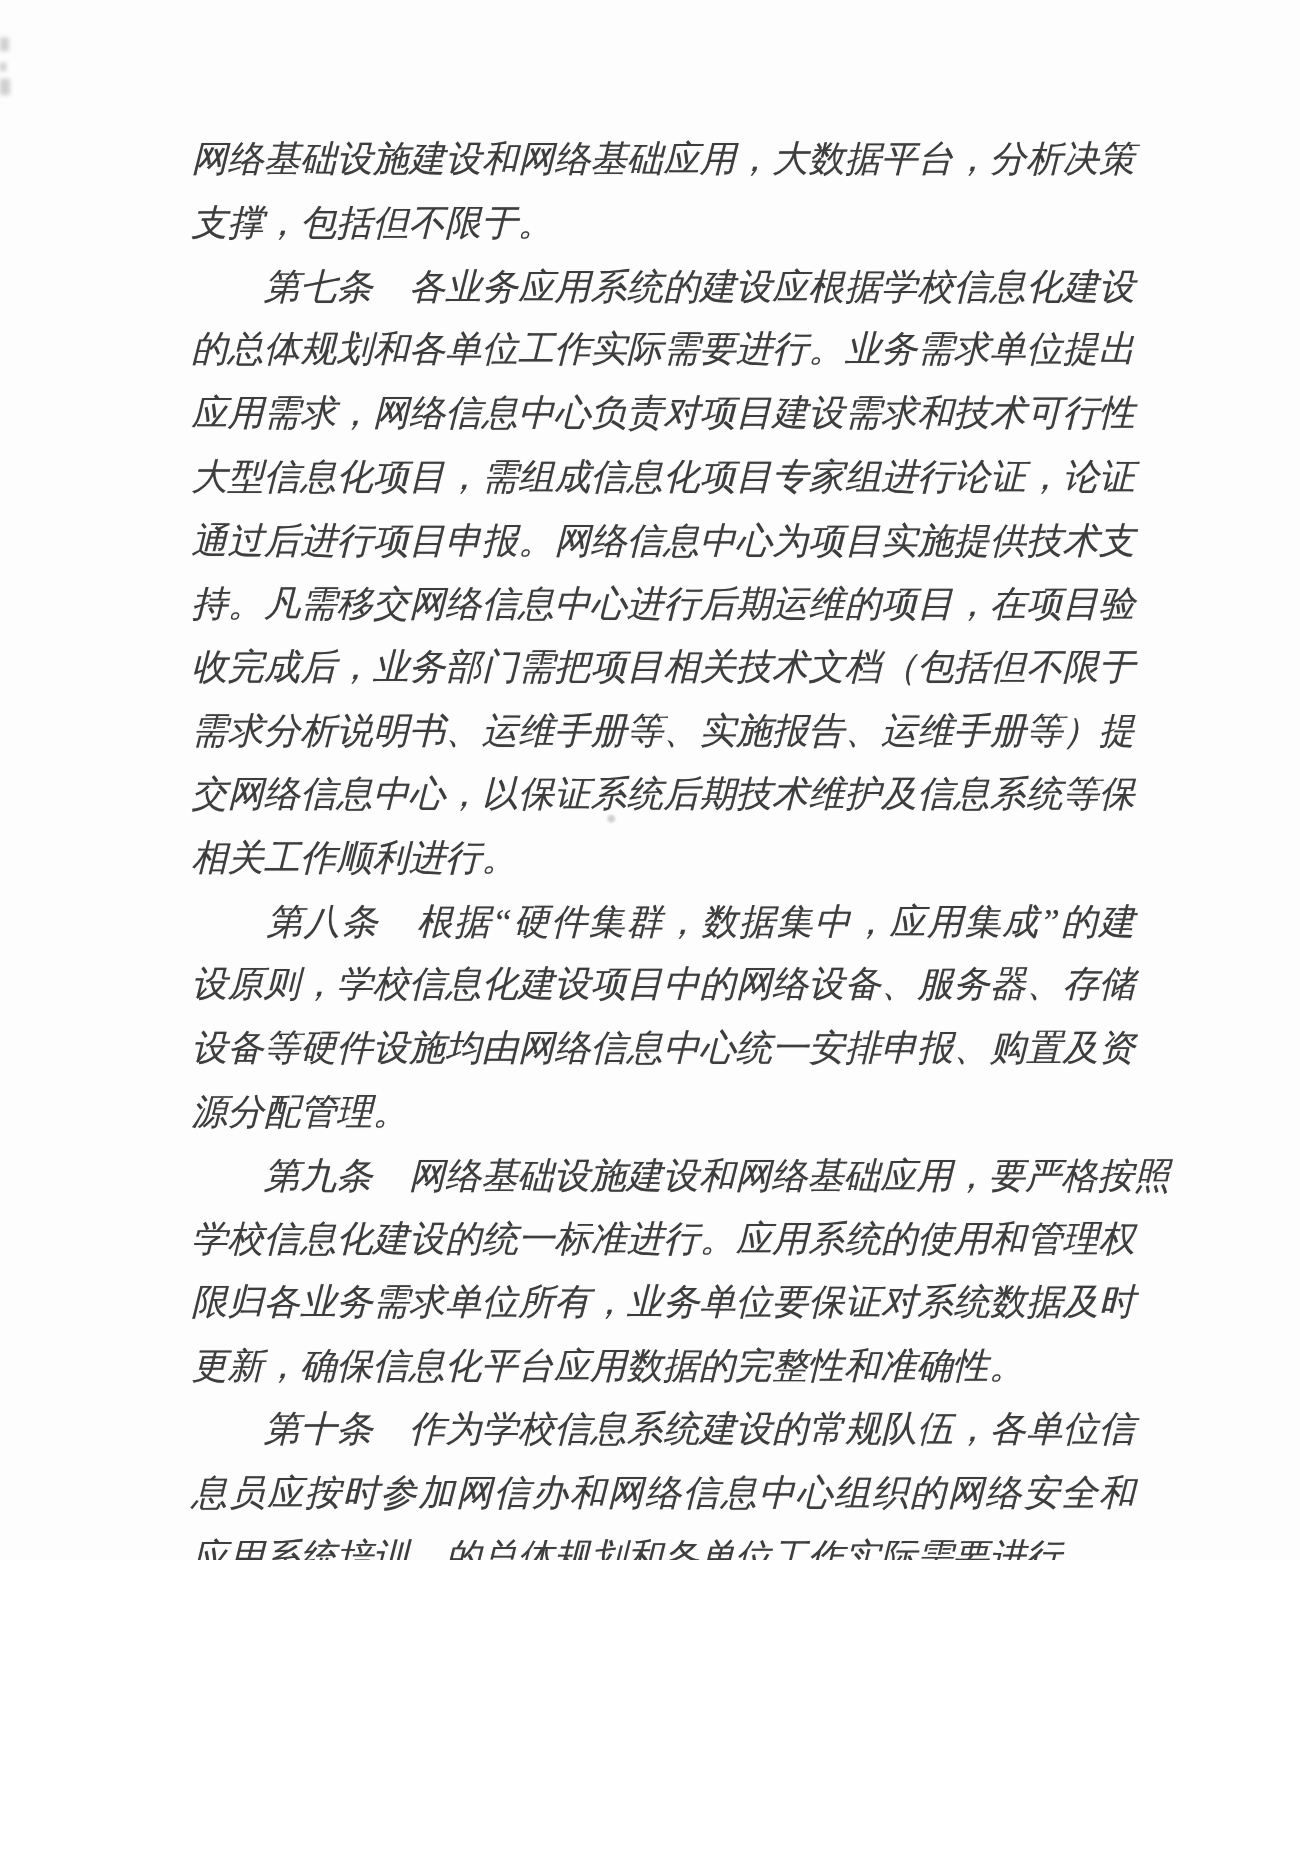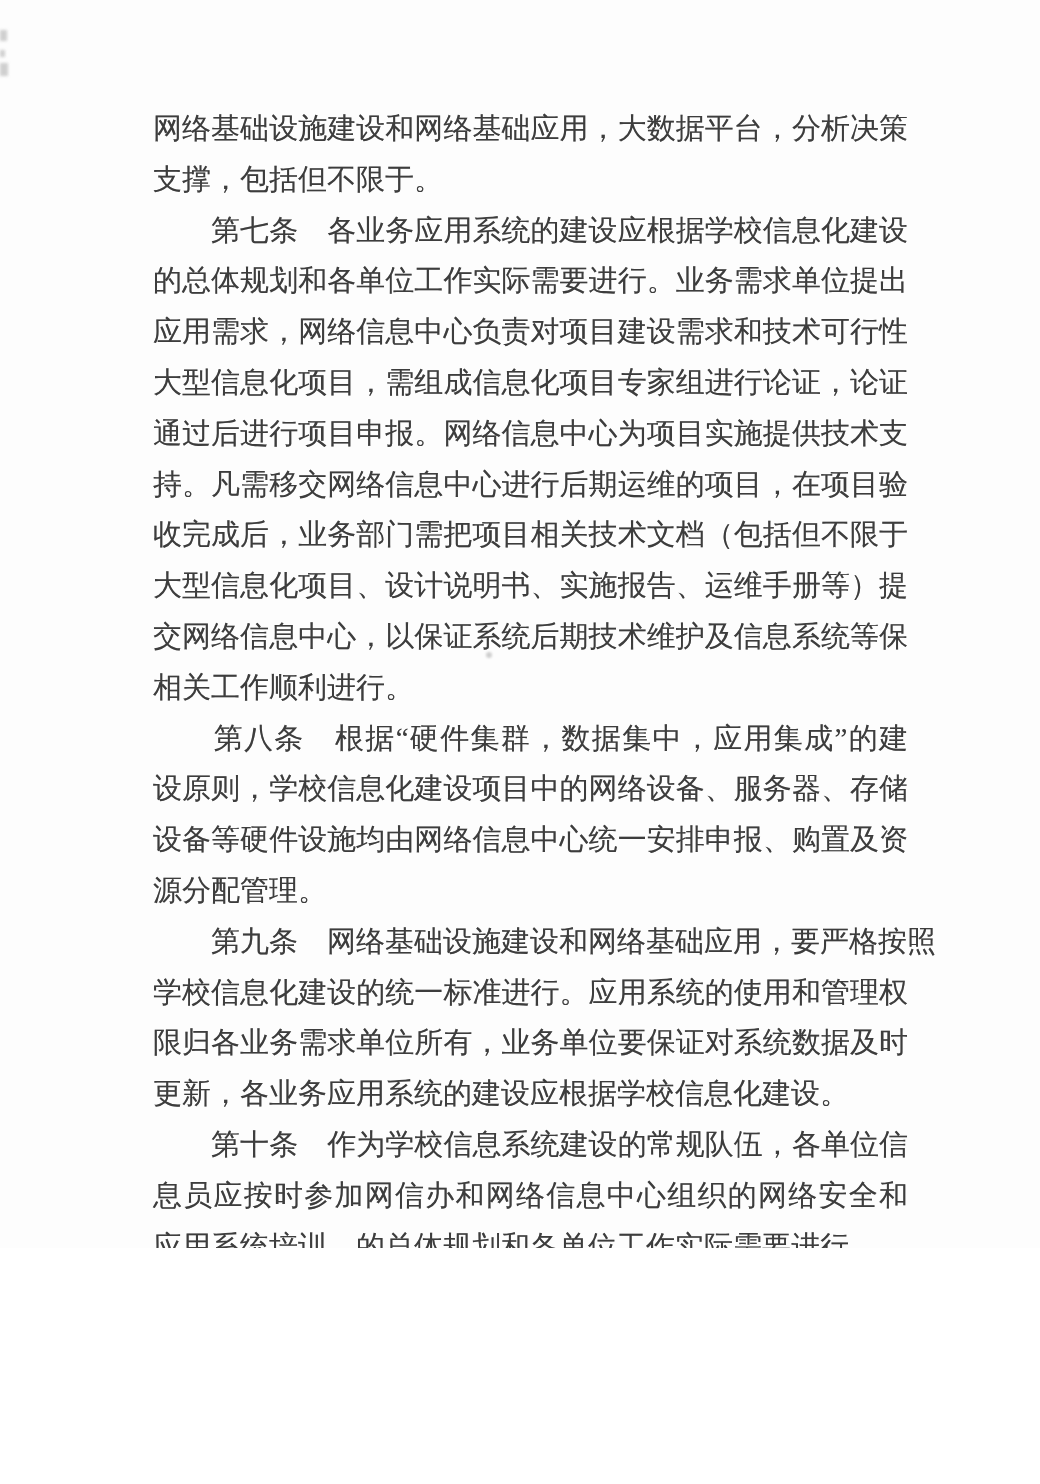--- a/index.html
+++ b/index.html
@@ -3,20 +3,21 @@
 <meta charset="utf-8">
 <style>
   html, body { margin: 0; padding: 0; }
   .page {
     position: relative;
     width: 1040px;
     height: 1248px;
     background: #fdfdfd;
     overflow: hidden;
     font-family: "Liberation Serif", "DejaVu Serif", serif;
+    font-style: italic;
   }
   .doc-body {
     position: absolute;
     left: 153px;
     top: 103px;
     width: 755px;
     font-size: 29px;
     line-height: 50.8px;
     color: #3d3d3d;
     text-shadow: 0 0 0.6px rgba(70,70,70,0.45);
@@ -77,35 +78,35 @@
         <div class="line last">支撑，包括但不限于。</div>
       </div>
       <div class="para">
         <div class="line">　　第七条　各业务应用系统的建设应根据学校信息化建设</div>
         <div class="line">的总体规划和各单位工作实际需要进行。业务需求单位提出</div>
         <div class="line">应用需求，网络信息中心负责对项目建设需求和技术可行性</div>
         <div class="line">大型信息化项目，需组成信息化项目专家组进行论证，论证</div>
         <div class="line">通过后进行项目申报。网络信息中心为项目实施提供技术支</div>
         <div class="line">持。凡需移交网络信息中心进行后期运维的项目，在项目验</div>
         <div class="line">收完成后，业务部门需把项目相关技术文档（包括但不限于</div>
-        <div class="line">大型信息化项目、设计说明书、实施报告、运维手册等）提</div>
+        <div class="line">需求分析说明书、运维手册等、实施报告、运维手册等）提</div>
         <div class="line">交网络信息中心，以保证系统后期技术维护及信息系统等保</div>
         <div class="line last">相关工作顺利进行。</div>
       </div>
       <div class="para">
         <div class="line">　　第八条　根据“硬件集群，数据集中，应用集成”的建</div>
         <div class="line">设原则，学校信息化建设项目中的网络设备、服务器、存储</div>
         <div class="line">设备等硬件设施均由网络信息中心统一安排申报、购置及资</div>
         <div class="line last">源分配管理。</div>
       </div>
       <div class="para">
         <div class="line">　　第九条　网络基础设施建设和网络基础应用，要严格按照</div>
         <div class="line">学校信息化建设的统一标准进行。应用系统的使用和管理权</div>
         <div class="line">限归各业务需求单位所有，业务单位要保证对系统数据及时</div>
-        <div class="line last">更新，各业务应用系统的建设应根据学校信息化建设。</div>
+        <div class="line last">更新，确保信息化平台应用数据的完整性和准确性。</div>
       </div>
       <div class="para">
         <div class="line">　　第十条　作为学校信息系统建设的常规队伍，各单位信</div>
         <div class="line">息员应按时参加网信办和网络信息中心组织的网络安全和</div>
         <div class="line last">应用系统培训，的总体规划和各单位工作实际需要进行</div>
       </div>
     </div>
 
   <div class="page-number">3</div>
 </div>

